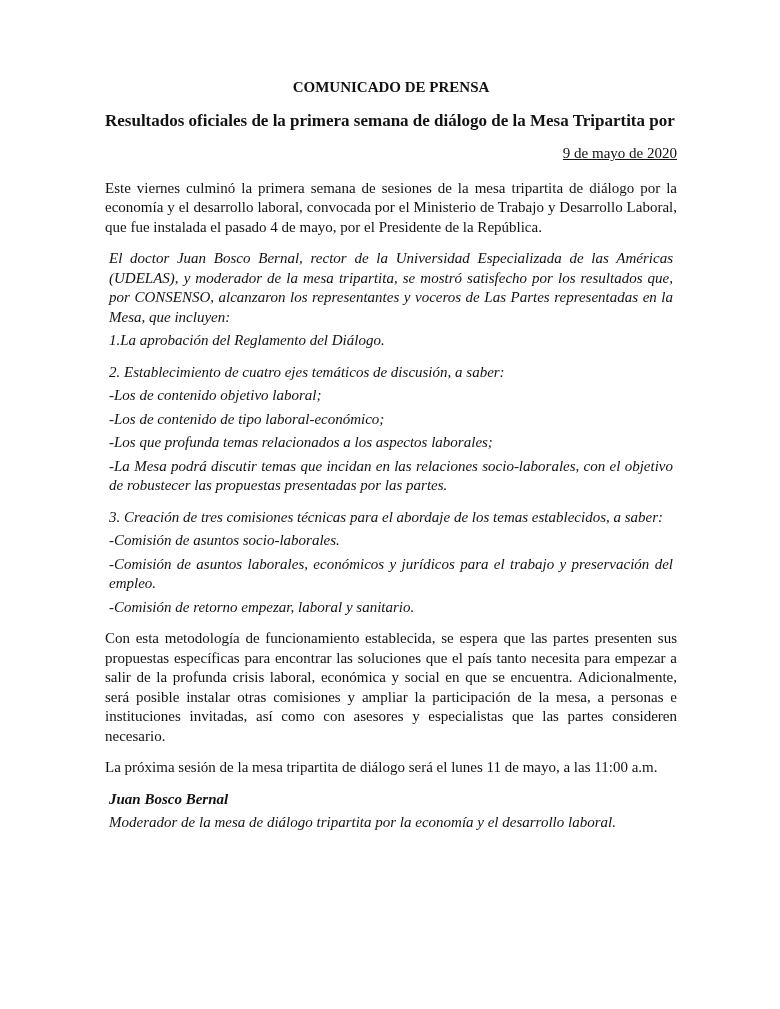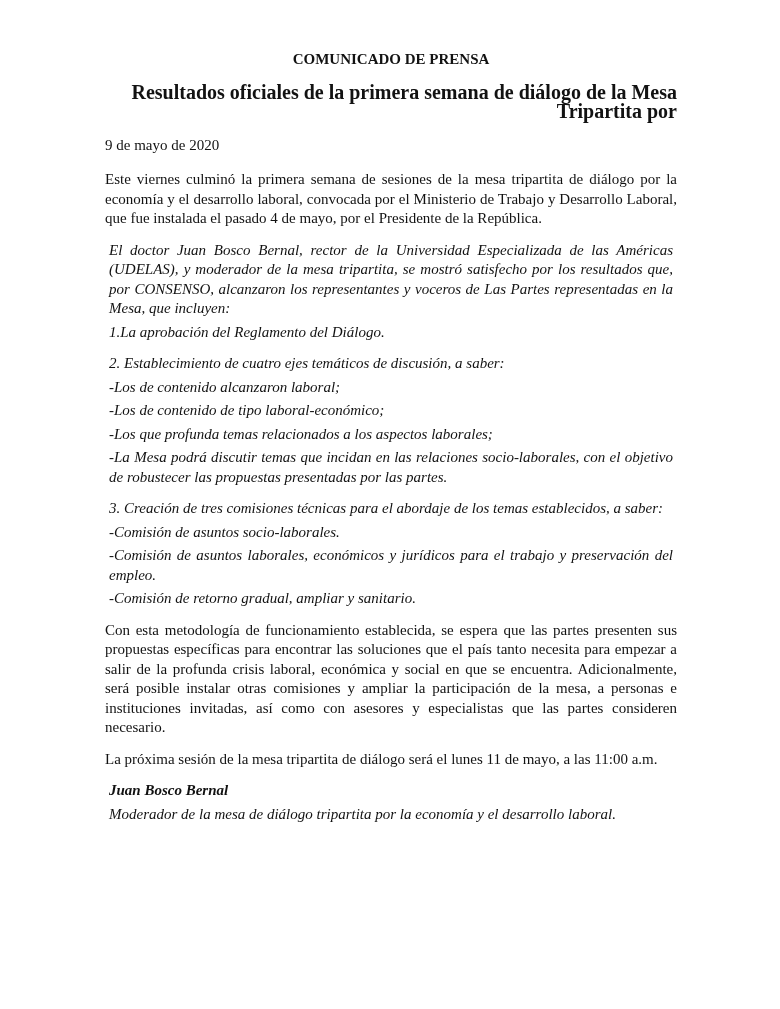--- a/index.html
+++ b/index.html
@@ -6,45 +6,47 @@
     margin: 0;
     padding: 0;
     background: #ffffff;
   }
   .page {
     position: relative;
     box-sizing: border-box;
     width: 780px;
     height: 1009px;
     background: #ffffff;
-    padding: 50px 103px 0 105px;
+    padding: 78px 103px 0 105px;
     font-family: "Liberation Serif", "DejaVu Serif", serif;
     font-size: 15px;
     line-height: 19.5px;
     color: #121212;
     overflow: hidden;
   }
   .block {
     margin: 0 0 12px 0;
     text-align: justify;
   }
   .title {
     text-align: center;
     font-weight: bold;
     margin: 0 0 13px 0;
   }
   .subtitle {
-    text-align: right;
+    text-align: left;
     font-weight: bold;
-    font-size: 20px;
+    font-size: 17px;
     margin: 0 0 14px 0;
   }
   .subtitle span { display: block; }
   .date-line {
+    text-align: right;
     margin: 0 0 15px 0;
+    text-decoration: underline;
   }
   .line { margin: 4px; text-align: justify; font-style: italic; }
   .bold { font-weight: bold; }
   p { margin: 0; }
 </style>
 </head>
 <body>
 
 <div class="page">
 
@@ -58,31 +60,31 @@
 
   <p class="block">Este viernes culminó la primera semana de sesiones de la mesa tripartita de diálogo por la economía y el desarrollo laboral, convocada por el Ministerio de Trabajo y Desarrollo Laboral, que fue instalada el pasado 4 de mayo, por el Presidente de la República.</p>
 
   <div class="block">
     <p class="line">El doctor Juan Bosco Bernal, rector de la Universidad Especializada de las Américas (UDELAS), y moderador de la mesa tripartita, se mostró satisfecho por los resultados que, por CONSENSO, alcanzaron los representantes y voceros de Las Partes representadas en la Mesa, que incluyen:</p>
     <p class="line">1.La aprobación del Reglamento del Diálogo.</p>
   </div>
 
   <div class="block">
     <p class="line">2. Establecimiento de cuatro ejes temáticos de discusión, a saber:</p>
-    <p class="line">-Los de contenido alcanzaron laboral;</p>
+    <p class="line">-Los de contenido objetivo laboral;</p>
     <p class="line">-Los de contenido de tipo laboral-económico;</p>
     <p class="line">-Los que profunda temas relacionados a los aspectos laborales;</p>
     <p class="line">-La Mesa podrá discutir temas que incidan en las relaciones socio-laborales, con el objetivo de robustecer las propuestas presentadas por las partes.</p>
   </div>
 
   <div class="block">
     <p class="line">3. Creación de tres comisiones técnicas para el abordaje de los temas establecidos, a saber:</p>
     <p class="line">-Comisión de asuntos socio-laborales.</p>
     <p class="line">-Comisión de asuntos laborales, económicos y jurídicos para el trabajo y preservación del empleo.</p>
-    <p class="line">-Comisión de retorno gradual, ampliar y sanitario.</p>
+    <p class="line">-Comisión de retorno empezar, laboral y sanitario.</p>
   </div>
 
   <p class="block">Con esta metodología de funcionamiento establecida, se espera que las partes presenten sus propuestas específicas para encontrar las soluciones que el país tanto necesita para empezar a salir de la profunda crisis laboral, económica y social en que se encuentra. Adicionalmente, será posible instalar otras comisiones y ampliar la participación de la mesa, a personas e instituciones invitadas, así como con asesores y especialistas que las partes consideren necesario.</p>
 
   <p class="block">La próxima sesión de la mesa tripartita de diálogo será el lunes 11 de mayo, a las 11:00 a.m.</p>
 
   <div class="block">
     <p class="line bold">Juan Bosco Bernal</p>
     <p class="line">Moderador de la mesa de diálogo tripartita por la economía y el desarrollo laboral.</p>
   </div>

